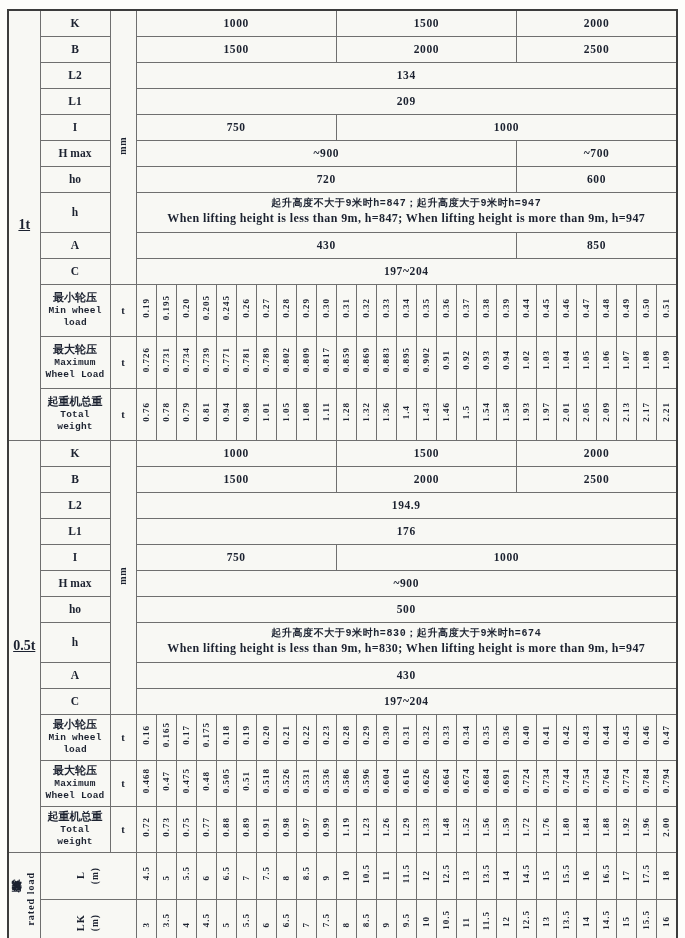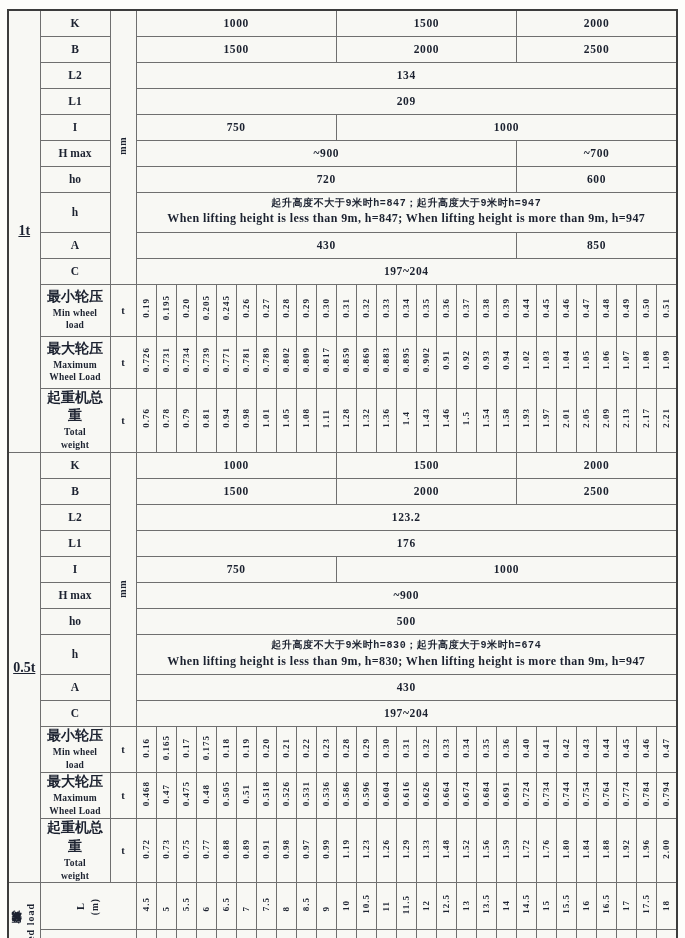--- a/index.html
+++ b/index.html
@@ -31,22 +31,22 @@
   tr.tall td { height: 40px; }
   tr.val.s0 td { height: 52px; }
   tr.val.s1 td { height: 46px; }
   tr.bot td  { height: 47px; }
   .load { font-size: 14px; text-decoration: underline; }
   .plab { font-size: 11.5px; }
   .dval { font-size: 11.5px; letter-spacing: 0.6px; }
   .hz { font-size: 10px; line-height: 1.45; font-family: Liberation Mono, monospace; }
   .he { font-size: 12px; letter-spacing: 0.4px; line-height: 1.3; }
   .vlab div { line-height: 1.35; }
-  .vlab .lz { font-size: 14px; }
-  .vlab .le { font-size: 9.5px; letter-spacing: 0.2px; }
+  .vlab .lz { font-size: 11px; }
+  .vlab .le { font-size: 9.5px; letter-spacing: 0.2px; font-family: Liberation Mono, monospace; }
   .unit { font-size: 10.5px; }
   .v {
     writing-mode: vertical-rl;
     transform: rotate(180deg);
     display: inline-block;
     font-size: 9px;
     letter-spacing: 1px;
     line-height: 1;
     white-space: nowrap;
   }
@@ -235,21 +235,21 @@
           <td class="dval" colspan="8">2000</td>
         </tr>
         <tr class="dim">
           <td class="plab">B</td>
           <td class="dval" colspan="10">1500</td>
           <td class="dval" colspan="9">2000</td>
           <td class="dval" colspan="8">2500</td>
         </tr>
         <tr class="dim">
           <td class="plab">L2</td>
-          <td class="dval" colspan="27">123.2</td>
+          <td class="dval" colspan="27">194.9</td>
         </tr>
         <tr class="dim">
           <td class="plab">L1</td>
           <td class="dval" colspan="27">176</td>
         </tr>
         <tr class="dim">
           <td class="plab">I</td>
           <td class="dval" colspan="10">750</td>
           <td class="dval" colspan="17">1000</td>
         </tr>

